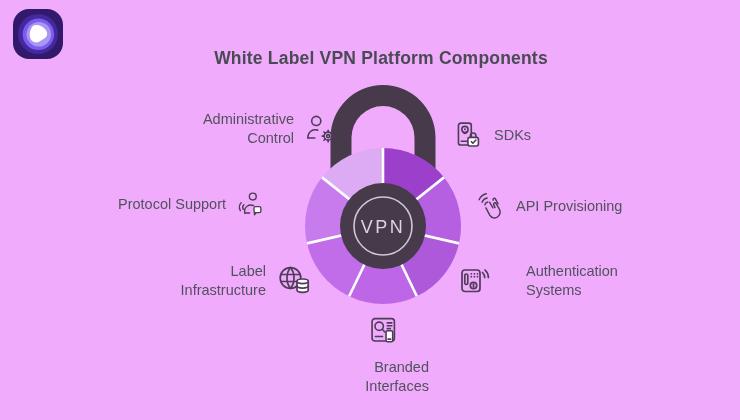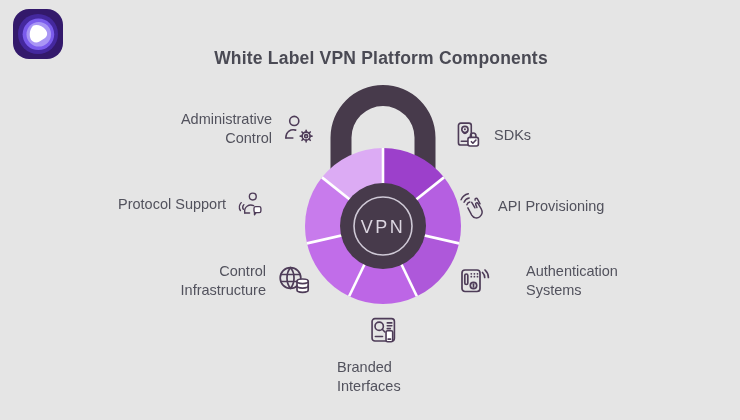--- a/index.html
+++ b/index.html
@@ -1,38 +1,38 @@
 <!DOCTYPE html>
 <html><head>
 <meta charset="utf-8">
 <style>
   html,body{margin:0;padding:0;background:#ffffff;width:740px;height:420px;overflow:hidden;
     font-family:"Liberation Sans","DejaVu Sans",sans-serif;}
   .abs{position:absolute;}
-  #stage{position:relative;width:740px;height:420px;background:#e5e5e5;}
+  #stage{position:relative;width:740px;height:420px;background:#f0abfc;}
   #logo{left:12px;top:8px;width:52px;height:52px;}
   #title{top:48px;left:0;right:0;padding-left:22px;text-align:center;
     font-size:17.5px;font-weight:bold;color:#4a4a54;letter-spacing:.2px;}
   #lock{left:295px;top:78px;}
   .item{position:absolute;display:flex;align-items:center;gap:8px;
     color:#52525d;font-size:14.5px;line-height:1.32;}
   .item .txt{white-space:normal;}
   .t-right{text-align:right;}
   .t-left{text-align:left;}
-  #item-admin{right:422px;top:110px;}
+  #item-admin{right:400px;top:110px;}
   #item-admin .txt{width:116px;}
   #item-sdk{left:448px;top:117px;justify-content:space-between;}
   #item-protocol{right:474px;top:189px;justify-content:space-between;}
-  #item-api{left:456px;top:190px;}
+  #item-api{left:474px;top:190px;}
   #item-server{right:426px;top:261px;}
   #item-server .txt{width:100px;}
   #item-auth{left:454px;top:261px;gap:32px;}
   #item-auth .txt{width:112px;}
   #item-branded{left:383px;top:312px;transform:translateX(-50%);
-    flex-direction:column;text-align:left;}
+    flex-direction:column;text-align:right;}
   #item-branded .txt{width:92px;}
   .ic{stroke:#4e3c58;fill:none;stroke-width:1.7;stroke-linecap:round;stroke-linejoin:round;}
   .ic .fdot{fill:#4e3c58;stroke:none;}
   .ic .fw{fill:#ffffff;}
 </style>
 </head>
 <body>
 
 <div id="stage">
 
@@ -88,21 +88,21 @@
       <path d="M13.5 30 C12 22 19 18.5 24.5 20.8"></path>
       <path d="M13.5 30 H19.5"></path>
       <path d="M12.3 19.5 q-2.6 2.8 -0.6 6"></path>
       <path d="M9 17 q-4.2 4.6 -1 10"></path>
       <rect class="fw" x="25" y="22" width="8.6" height="7.6" rx="2"></rect>
       <path d="M27.6 29.6 l-2 2.6 v-2.6"></path>
     </svg>
   </div>
 
   <div class="item" id="item-server">
-    <div class="txt t-right">Control Infrastructure</div>
+    <div class="txt t-right">Label Infrastructure</div>
     <svg class="ic" width="40" height="40" viewBox="0 0 40 40">
       <circle cx="16.5" cy="17" r="10.3"></circle>
       <path d="M16.5 6.7 C11.8 12 11.8 22 16.5 27.3 M16.5 6.7 C21.2 12 21.2 22 16.5 27.3"></path>
       <path d="M6.8 13.5 H26.2"></path>
       <path d="M6.8 20.5 H23"></path>
       <path class="fw" d="M23 20.3 V29 A5.6 2.3 0 0 0 34.2 29 V20.3 Z"></path>
       <ellipse class="fw" cx="28.6" cy="20.3" rx="5.6" ry="2.3"></ellipse>
       <path d="M23 24.8 A5.6 2.3 0 0 0 34.2 24.8"></path>
     </svg>
   </div>

